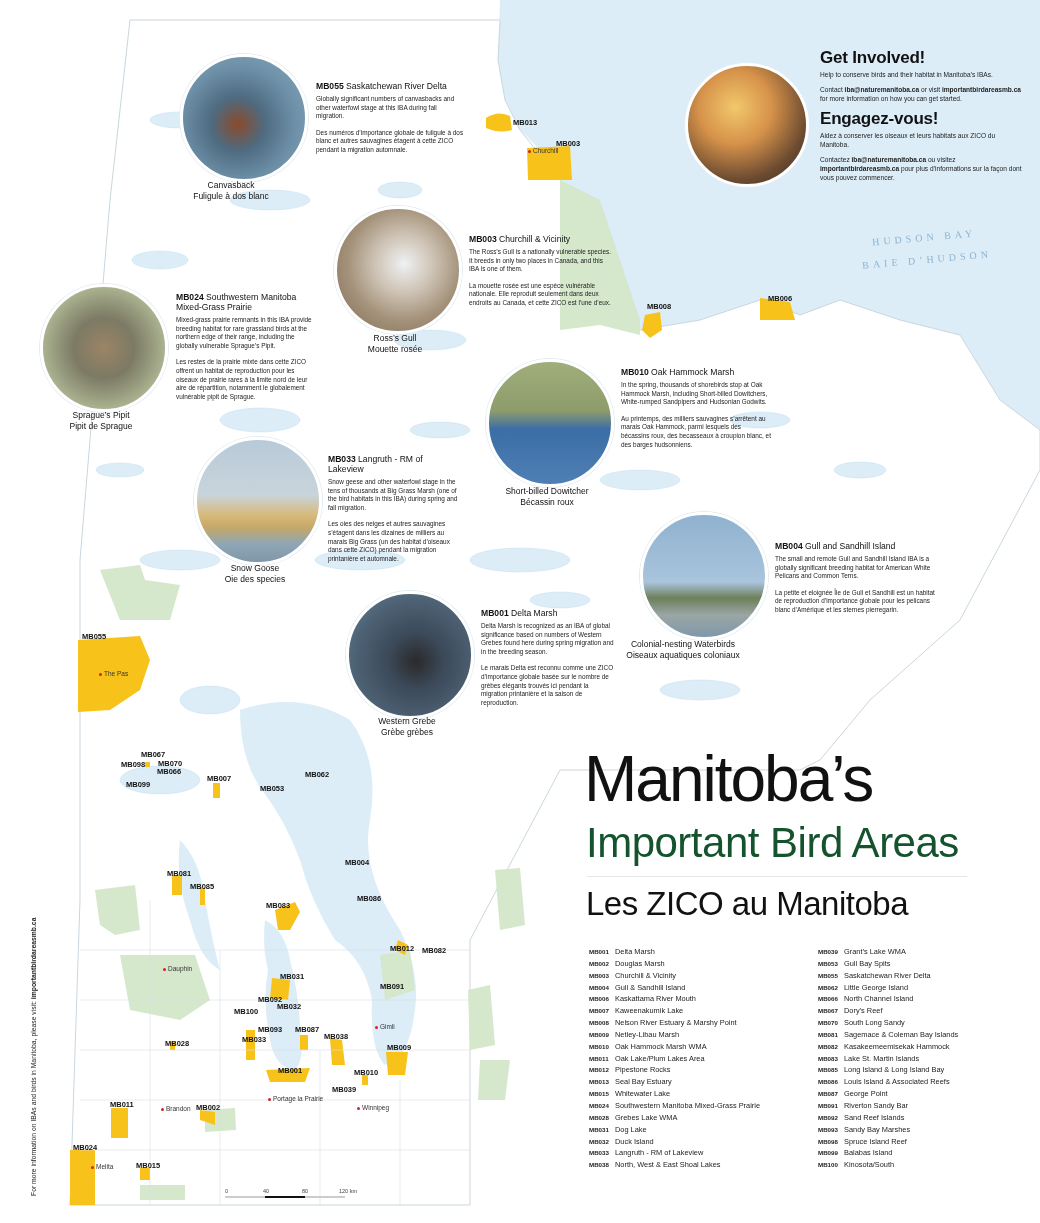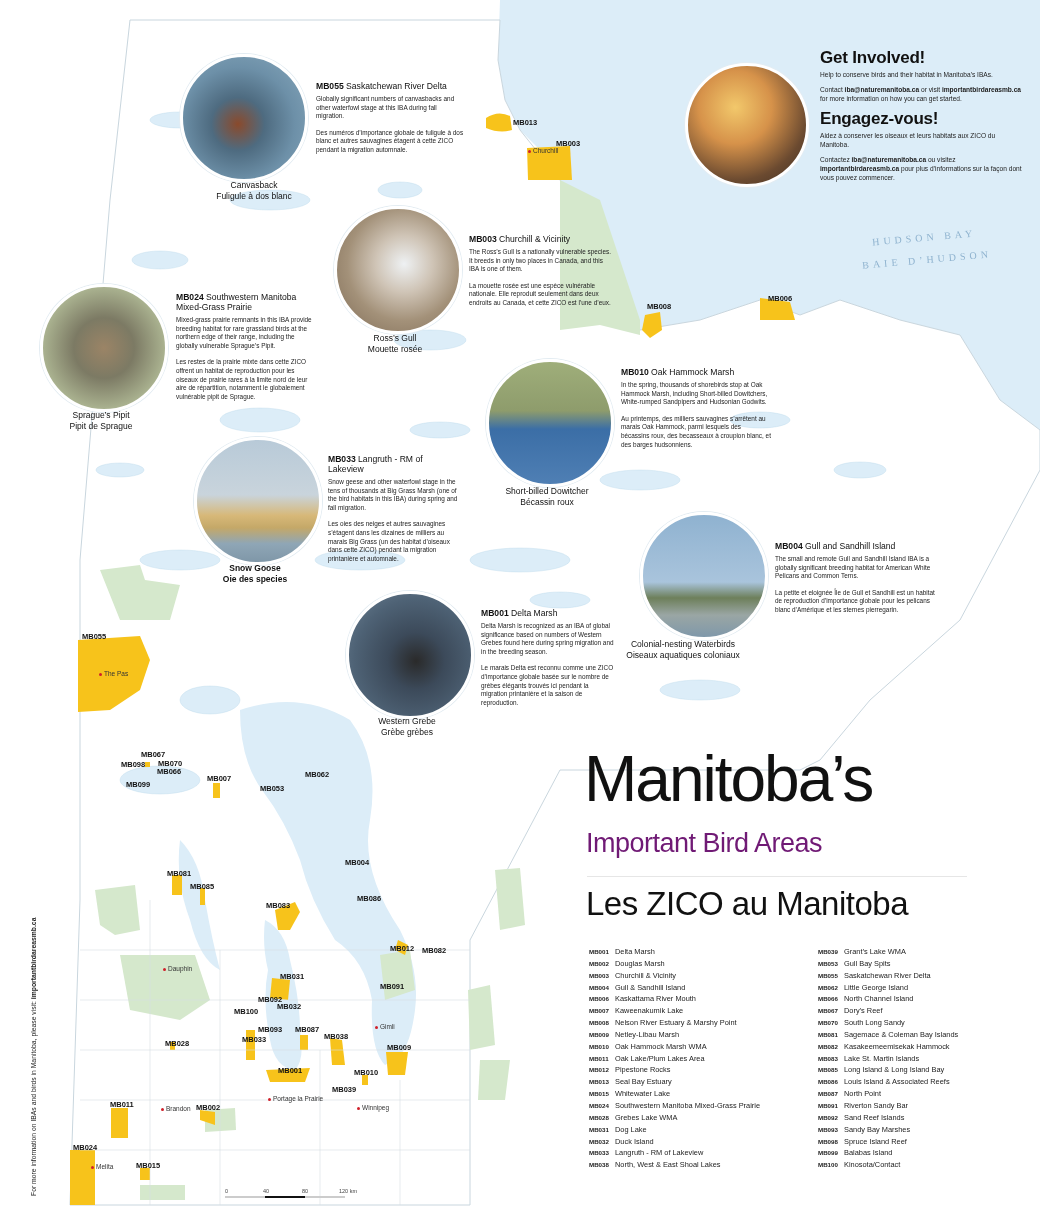--- a/index.html
+++ b/index.html
@@ -11,21 +11,21 @@
   .town::before{content:"";display:inline-block;width:3px;height:3px;background:#d0202a;border-radius:50%;margin-right:2px;vertical-align:middle;}
   .photo{position:absolute;border-radius:50%;border:3px solid #fff;box-shadow:0 0 0 1px #e3ecf2;overflow:hidden;}
   .caption{position:absolute;text-align:center;font-size:8.5px;line-height:11px;color:#111;white-space:nowrap;}
   .story{position:absolute;font-size:6.4px;line-height:8.6px;color:#222;}
   .story h3{margin:0 0 4px 0;font-size:8.6px;font-weight:normal;color:#111;line-height:10px;}
   .story h3 b{font-weight:bold;}
   .story p{margin:0 0 8px 0;}
   .gi h2{margin:0;font-size:17px;font-weight:bold;color:#111;letter-spacing:-0.2px;}
   .gi p{margin:2px 0 6px 0;font-size:6.6px;line-height:9px;color:#222;}
   .title1{position:absolute;left:584px;top:744px;font-size:64px;font-weight:100;color:#111;letter-spacing:-2px;font-family:"Liberation Sans",sans-serif;line-height:70px;-webkit-text-stroke:0;}
-  .title2{position:absolute;left:586px;top:823px;font-size:27px;color:#701a75;letter-spacing:-0.5px;line-height:40px;}
+  .title2{position:absolute;left:586px;top:823px;font-size:42px;color:#14532d;letter-spacing:-0.5px;line-height:40px;}
   .title-rule{position:absolute;left:587px;top:876px;width:380px;height:1px;background:#e6e6e6;}
   .title3{position:absolute;left:586px;top:884px;font-size:33px;color:#111;letter-spacing:-0.5px;line-height:40px;}
   .legend{position:absolute;font-size:7.4px;line-height:11.85px;color:#222;}
   .legend .row{white-space:nowrap;}
   .legend .code{font-size:6.2px;font-weight:bold;display:inline-block;width:26px;}
   .vert-note{position:absolute;left:30px;top:1196px;transform-origin:0 0;transform:rotate(-90deg);font-size:6.8px;color:#222;white-space:nowrap;}
   .hudson{position:absolute;font-family:"Liberation Serif",serif;color:#8fb3cf;font-size:10px;letter-spacing:4px;white-space:nowrap;transform:rotate(-5deg);}
   .scalebar{position:absolute;left:225px;top:1188px;}
 </style>
 </head>
@@ -174,21 +174,21 @@
 <div class="abs gi" style="left:820px;top:48px;width:205px;">
   <h2>Get Involved!</h2>
   <p>Help to conserve birds and their habitat in Manitoba’s IBAs.</p>
   <p><span>Contact </span><b>iba@naturemanitoba.ca</b><span> or visit </span><b>importantbirdareasmb.ca</b><span> for more information on how you can get started.</span></p>
   <h2>Engagez-vous!</h2>
   <p>Aidez à conserver les oiseaux et leurs habitats aux ZICO du Manitoba.</p>
   <p><span>Contactez </span><b>iba@naturemanitoba.ca</b><span> ou visitez </span><b>importantbirdareasmb.ca</b><span> pour plus d’informations sur la façon dont vous pouvez commencer.</span></p>
 </div>
 
 <div class="photo" style="left:180px;top:54px;width:122px;height:122px;background:radial-gradient(ellipse at 45% 55%,#8a4a2c 0%,#4e6b80 28%,#6d90a8 60%,#89a9bd 100%);"></div>
-<div class="caption" style="left:204px;top:180px;width:100px;text-align:center;">
+<div class="caption" style="left:181px;top:180px;width:100px;text-align:center;">
   <div>Canvasback</div>
     <div>Fuligule à dos blanc</div>
 </div>
 <div class="story" style="left:316px;top:81px;width:150px;">
   <h3><b>MB055</b> <span>Saskatchewan River Delta</span></h3>
   <p>Globally significant numbers of canvasbacks and other waterfowl stage at this IBA during fall migration.</p>
     <p>Des numéros d’importance globale de fuligule à dos blanc et autres sauvagines étagent à cette ZICO pendant la migration automnale.</p>
 </div>
 
 <div class="photo" style="left:334px;top:206px;width:122px;height:122px;background:radial-gradient(ellipse at 55% 45%,#eef1f3 0%,#cfc4b6 30%,#a39179 60%,#7d6a55 100%);"></div>
@@ -218,21 +218,21 @@
   <div>Short-billed Dowitcher</div>
     <div>Bécassin roux</div>
 </div>
 <div class="story" style="left:621px;top:367px;width:150px;">
   <h3><b>MB010</b> <span>Oak Hammock Marsh</span></h3>
   <p>In the spring, thousands of shorebirds stop at Oak Hammock Marsh, including Short-billed Dowitchers, White-rumped Sandpipers and Hudsonian Godwits.</p>
     <p>Au printemps, des milliers sauvagines s’arrêtent au marais Oak Hammock, parmi lesquels des bécassins roux, des becasseaux à croupion blanc, et des barges hudsonniens.</p>
 </div>
 
 <div class="photo" style="left:194px;top:437px;width:122px;height:122px;background:linear-gradient(180deg,#b8cad8 0%,#c9d4dc 45%,#d7b878 62%,#c4a868 72%,#8fa6b6 85%,#7f97a8 100%);"></div>
-<div class="caption" style="left:205px;top:563px;width:100px;font-weight:bold;">
+<div class="caption" style="left:205px;top:563px;width:100px;">
   <div>Snow Goose</div>
     <div>Oie des species</div>
 </div>
 <div class="story" style="left:328px;top:454px;width:132px;">
   <h3><b>MB033</b> <span>Langruth - RM of Lakeview</span></h3>
   <p>Snow geese and other waterfowl stage in the tens of thousands at Big Grass Marsh (one of the bird habitats in this IBA) during spring and fall migration.</p>
     <p>Les oies des neiges et autres sauvagines s’étagent dans les dizaines de milliers au marais Big Grass (un des habitat d’oiseaux dans cette ZICO) pendant la migration printanière et automnale.</p>
 </div>
 
 <div class="photo" style="left:640px;top:512px;width:122px;height:122px;background:linear-gradient(180deg,#8fb2d0 0%,#a9c4dc 55%,#6d7f5a 68%,#9aa6a4 82%,#7f98aa 100%);"></div>
@@ -289,27 +289,27 @@
     <div class="row"><span class="code">MB055</span><span>Saskatchewan River Delta</span></div>
     <div class="row"><span class="code">MB062</span><span>Little George Island</span></div>
     <div class="row"><span class="code">MB066</span><span>North Channel Island</span></div>
     <div class="row"><span class="code">MB067</span><span>Dory’s Reef</span></div>
     <div class="row"><span class="code">MB070</span><span>South Long Sandy</span></div>
     <div class="row"><span class="code">MB081</span><span>Sagemace &amp; Coleman Bay Islands</span></div>
     <div class="row"><span class="code">MB082</span><span>Kasakeemeemisekak Hammock</span></div>
     <div class="row"><span class="code">MB083</span><span>Lake St. Martin Islands</span></div>
     <div class="row"><span class="code">MB085</span><span>Long Island &amp; Long Island Bay</span></div>
     <div class="row"><span class="code">MB086</span><span>Louis Island &amp; Associated Reefs</span></div>
-    <div class="row"><span class="code">MB087</span><span>North Point</span></div>
+    <div class="row"><span class="code">MB087</span><span>George Point</span></div>
     <div class="row"><span class="code">MB091</span><span>Riverton Sandy Bar</span></div>
     <div class="row"><span class="code">MB092</span><span>Sand Reef Islands</span></div>
     <div class="row"><span class="code">MB093</span><span>Sandy Bay Marshes</span></div>
     <div class="row"><span class="code">MB098</span><span>Spruce Island Reef</span></div>
     <div class="row"><span class="code">MB099</span><span>Balabas Island</span></div>
-    <div class="row"><span class="code">MB100</span><span>Kinosota/Contact</span></div>
+    <div class="row"><span class="code">MB100</span><span>Kinosota/South</span></div>
   </div>
 
 <div class="vert-note"><span>For more information on IBAs and birds in Manitoba, please visit: </span><b>importantbirdareasmb.ca</b></div>
 
 <div class="scalebar">
   <div style="position:relative;width:120px;height:14px;">
     <span style="position:absolute;left:0;top:0;font-size:5.5px;color:#444;">0</span>
     <span style="position:absolute;left:38px;top:0;font-size:5.5px;color:#444;">40</span>
     <span style="position:absolute;left:77px;top:0;font-size:5.5px;color:#444;">80</span>
     <span style="position:absolute;left:114px;top:0;font-size:5.5px;color:#444;white-space:nowrap;">120 km</span>

